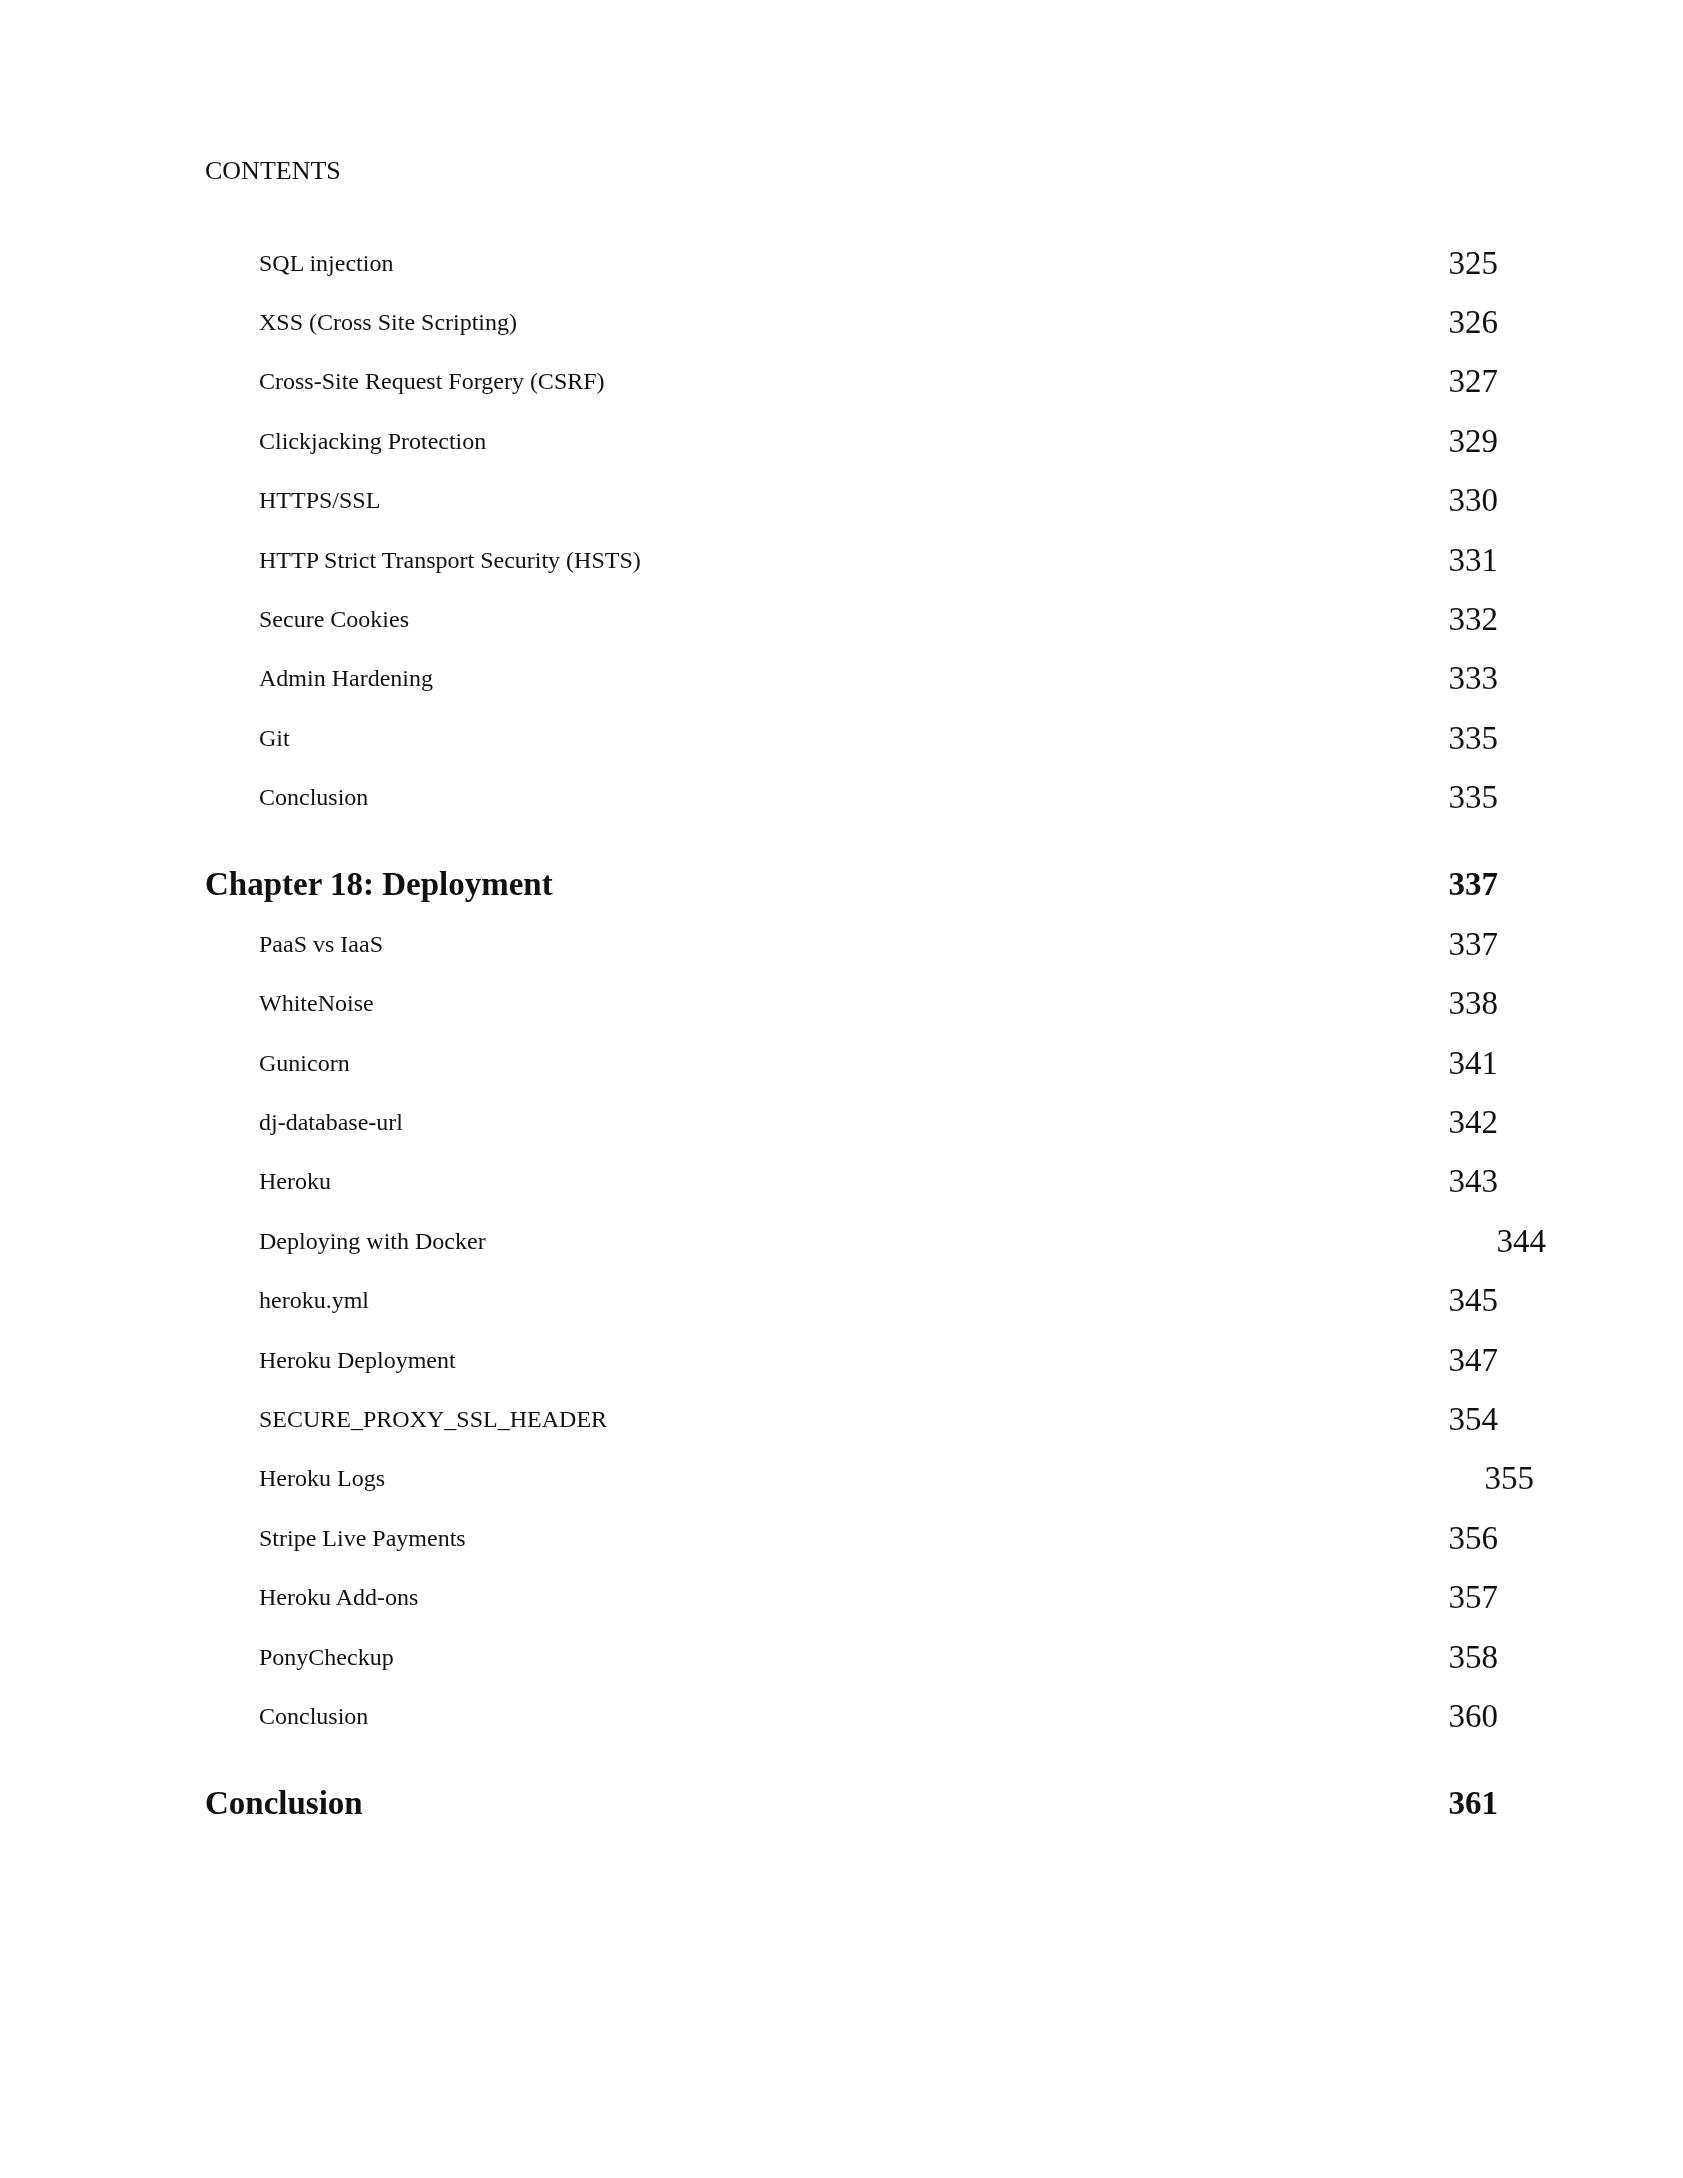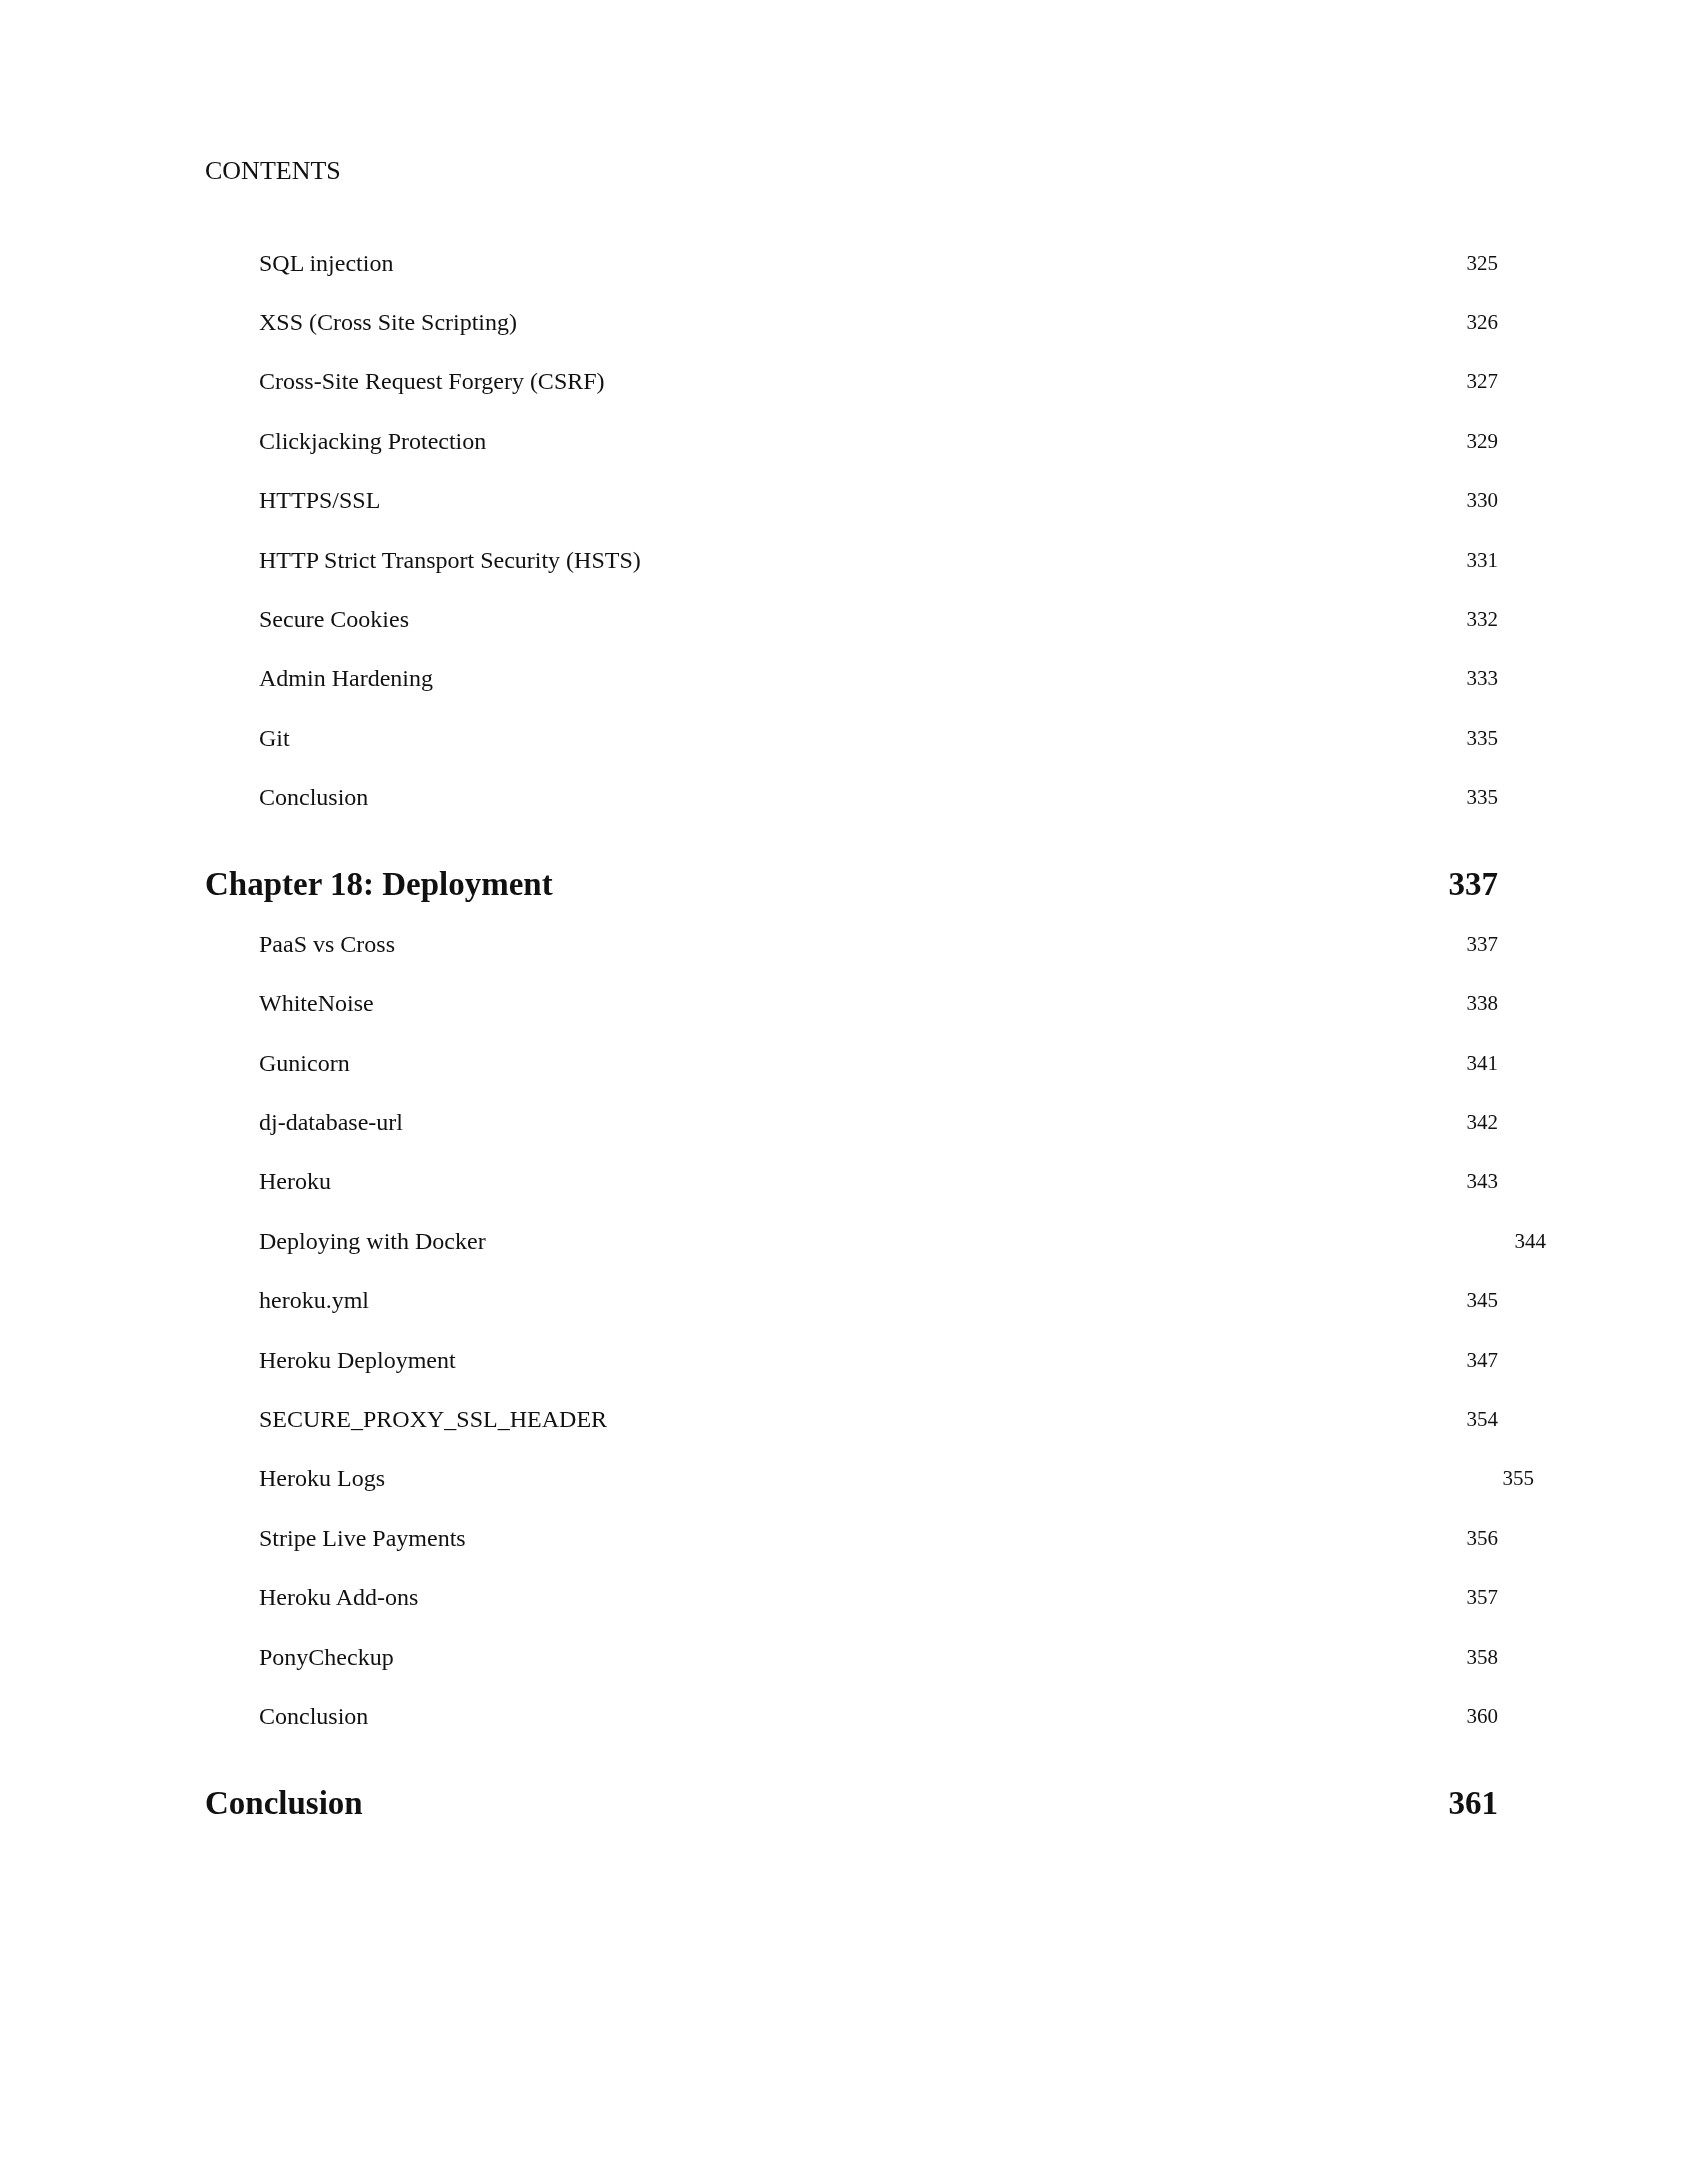--- a/index.html
+++ b/index.html
@@ -11,21 +11,21 @@
     letter-spacing: 0px; color: #111111;
   }
   .toc { position: absolute; left: 0; top: 0; width: 1683px; }
   .row {
     position: absolute; left: 0; width: 1683px; height: 44px;
     font-family: "Liberation Serif", serif; color: #111111;
   }
   .row .title { position: absolute; bottom: 0; white-space: nowrap; line-height: 44px; }
   .row .num { position: absolute; right: 199px; bottom: 0; line-height: 44px; text-align: right; }
   .row.sub .title { left: 245px; font-size: 24px; }
-  .row.sub .num { font-size: 21px; }
+  .row.sub .num { font-size: 33px; }
   .row.chapter .title { left: 191px; font-size: 33px; font-weight: bold; }
   .row.chapter .num { font-size: 33px; font-weight: bold; }
 </style>
 </head>
 <body>
 
 <div class="page">
   <div class="running-head">CONTENTS</div>
   <div class="toc" id="toc">
       <div class="row sub" style="top: 241px;">
@@ -66,21 +66,21 @@
       </div>
       <div class="row sub" style="top: 775px;">
         <span class="title">Conclusion</span>
         <span class="num">335</span>
       </div>
       <div class="row chapter" style="top: 862px;">
         <span class="title">Chapter 18: Deployment</span>
         <span class="num">337</span>
       </div>
       <div class="row sub" style="top: 922px;">
-        <span class="title">PaaS vs Cross</span>
+        <span class="title">PaaS vs IaaS</span>
         <span class="num">337</span>
       </div>
       <div class="row sub" style="top: 981px;">
         <span class="title">WhiteNoise</span>
         <span class="num">338</span>
       </div>
       <div class="row sub" style="top: 1041px;">
         <span class="title">Gunicorn</span>
         <span class="num">341</span>
       </div>

